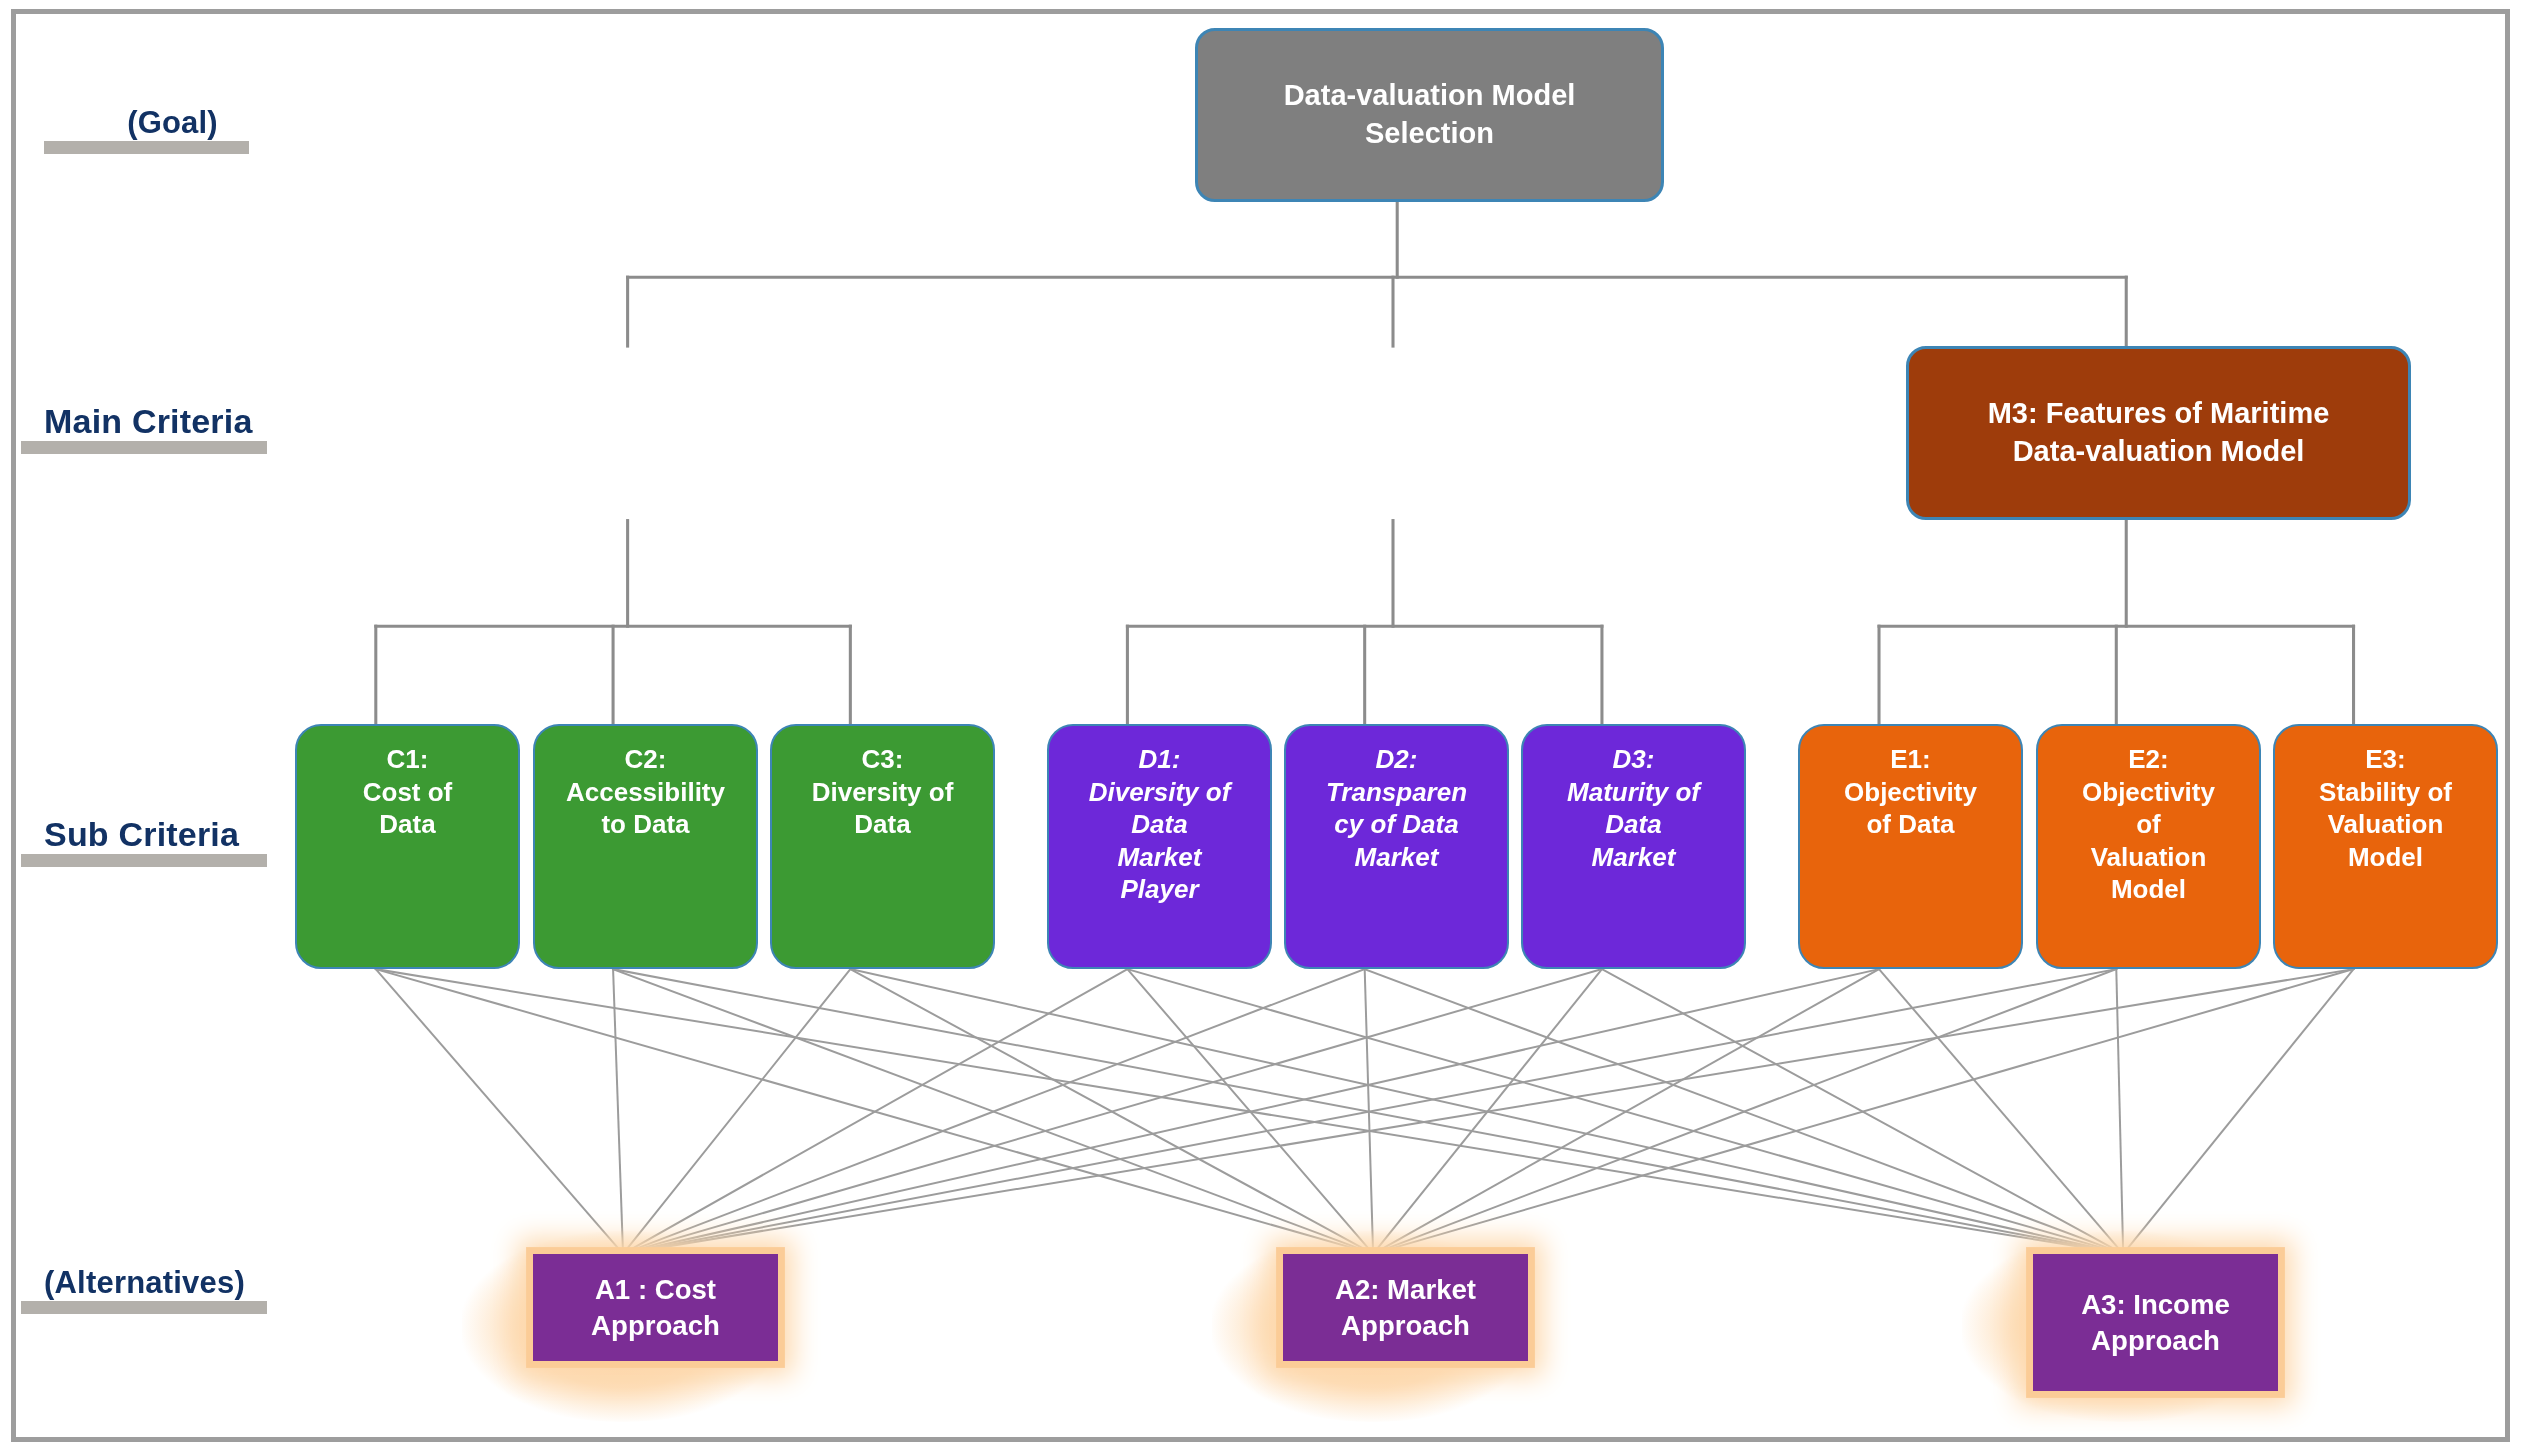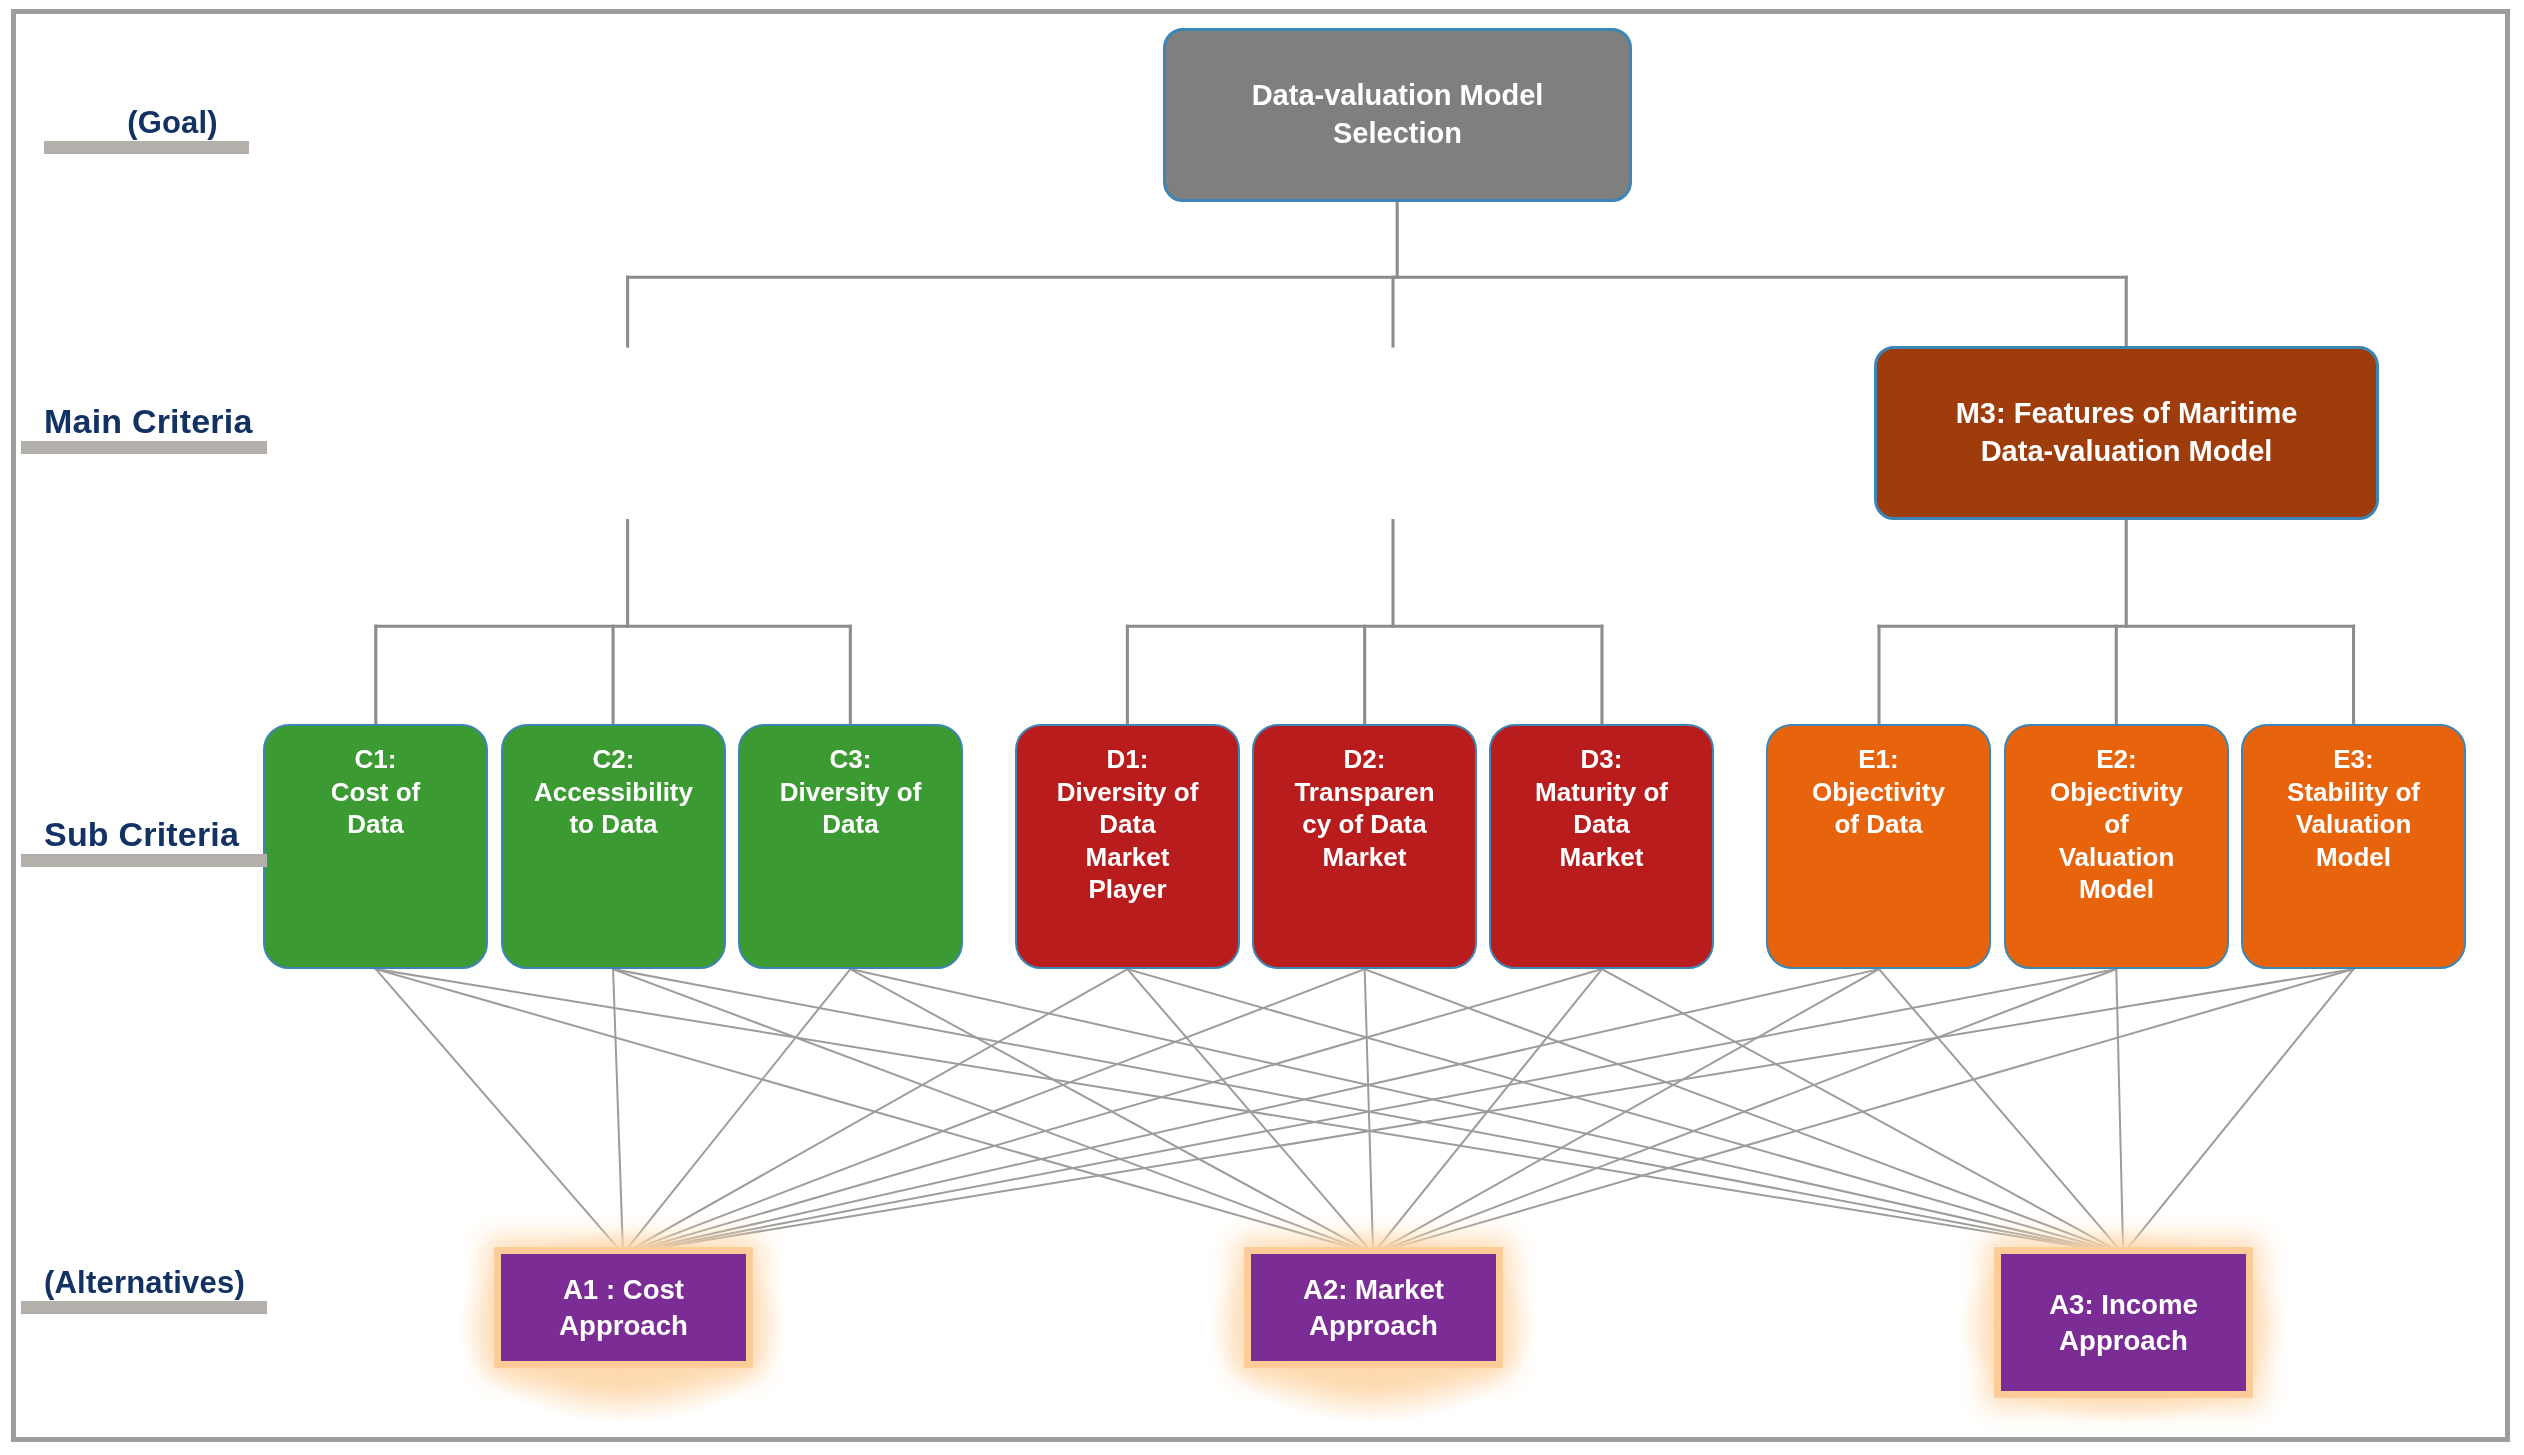--- a/index.html
+++ b/index.html
@@ -51,20 +51,21 @@
   
   .node{
     position:absolute;
     box-sizing:border-box;
     color:#ffffff;
     font-weight:bold;
     text-align:center;
     z-index:5;
     display:flex;
     justify-content:center;
+    margin-left:32px;
   }
   .node .label{ width:100%; }
 
   .goal{
     background:#7f7f7f;
     border:3.1px solid #3d85b5;
     border-radius:20px;
     align-items:center;
     font-size:29px;
     line-height:1.30;
@@ -83,21 +84,21 @@
 
   .sub{
     border:2.3px solid #3d85b5;
     border-radius:26px;
     align-items:flex-start;
     font-size:26px;
     line-height:1.25;
     padding-top:17px;
   }
   .sub.c{ background:#3c9a33; }
-  .sub.d{ background:#b91c1c; }
+  .sub.d{ background:#6d28d9;font-style:italic; }
   .sub.e{ background:#e8640c; }
 
   .alt{
     background:#7b2d95;
     border:1.5px solid #7b2d95;
     align-items:center;
     font-size:27.6px;
     line-height:1.30;
     box-shadow:0 0 0 6.9px #fbcc97, 0 0 26px 15.3px #fdd9ae;
   }

